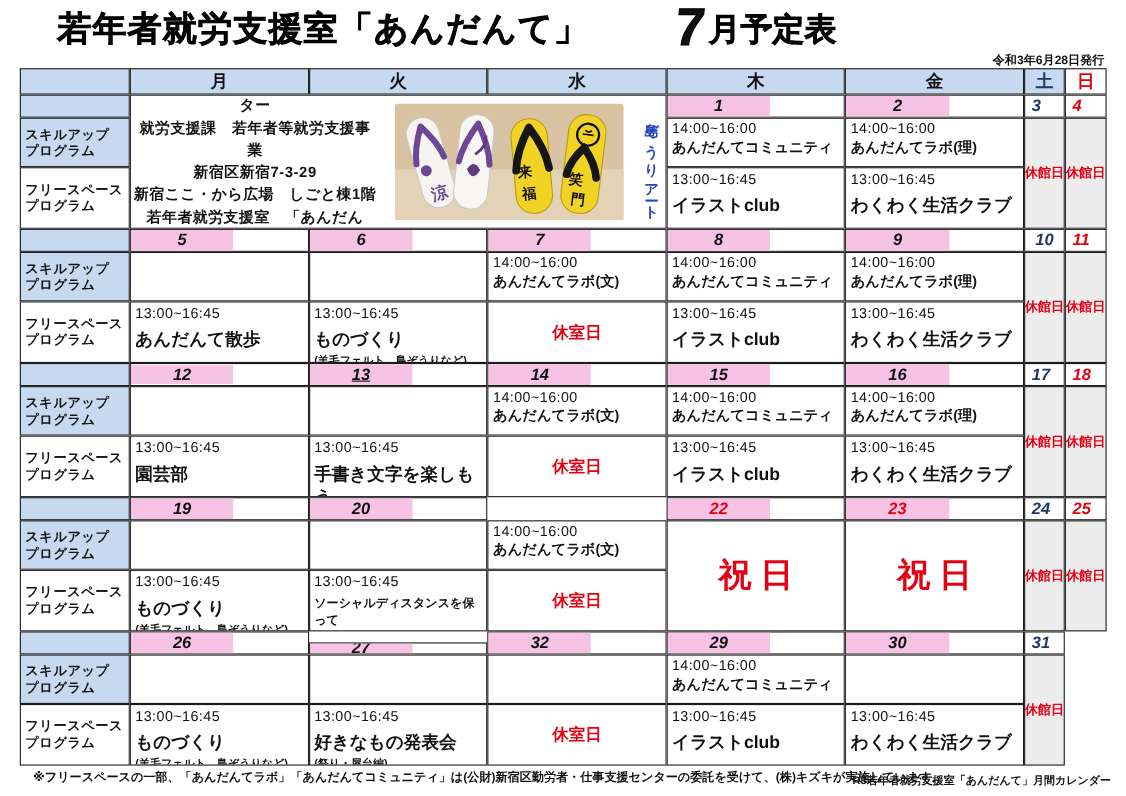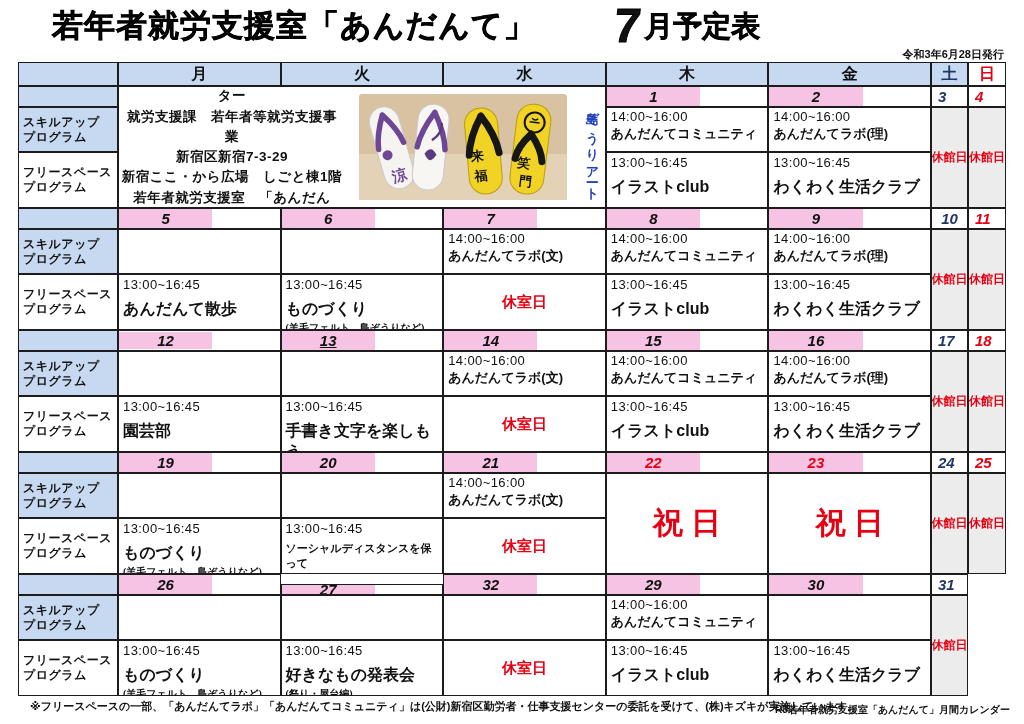--- a/index.html
+++ b/index.html
@@ -45,21 +45,21 @@
   .date-box.navy{ color:#1f3864; }
   .date-box.red{ color:#e60012; }
 
   .skill{ padding:1px 4px 0 4px; }
   .free{ padding:2px 4px 0 4px; display:flex; flex-direction:column; }
   .time{ font-size:13px; letter-spacing:0.4px; }
   .slabel{ font-weight:bold; font-size:13px; margin-top:1px; }
   .flabel{ font-weight:bold; font-size:16px; margin-top:7px; }
   .flabel.big{ font-size:18px; margin-top:0; }
   .pre-label{ font-size:11px; font-weight:bold; margin-top:5px; }
-  .note{ font-size:10px; font-weight:bold; margin-top:1px;font-family:Liberation Serif, serif; }
+  .note{ font-size:10px; font-weight:bold; margin-top:1px; }
   .closed-room{ color:#e60012; font-weight:bold; font-size:15px;
     display:flex; align-items:center; justify-content:center; padding:0; }
   .closed{ background:#ececec; color:#e60012; font-weight:bold; font-size:12px;
     display:flex; align-items:center; justify-content:center; white-space:nowrap; }
   .holiday{ color:#e60012; font-weight:bold; font-size:30px; letter-spacing:8px;
     display:flex; align-items:center; justify-content:center; padding-left:8px;}
 
   .info{ display:flex; align-items:center; padding:3px 2px; gap:16px; }
   .info-text{ flex:1; text-align:center; font-weight:bold; font-size:13.5px;
     line-height:1.5; letter-spacing:0.5px;}
@@ -301,23 +301,20 @@
     </div>
     <div class="c date" style="grid-area: 11 / 3 / span 1 / span 1;">
       <div class="date-box black">20</div>
     </div>
     <div class="c skill" style="grid-area: 12 / 3 / span 1 / span 1;"></div>
     <div class="c free" style="grid-area: 13 / 3 / span 1 / span 1;">
       <div class="time">13:00~16:45</div>
       <div class="pre-label">ソーシャルディスタンスを保って</div>
       <div class="flabel big">GAMEをしよう</div>
     </div>
-    <div class="c date" style="grid-area: 11 / 4 / span 1 / span 1;">
-      <div class="date-box black">21</div>
-    </div>
     <div class="c skill" style="grid-area: 12 / 4 / span 1 / span 1;">
       <div class="time">14:00~16:00</div>
       <div class="slabel">あんだんてラボ(文)</div>
     </div>
     <div class="c free closed-room" style="grid-area: 13 / 4 / span 1 / span 1;">休室日</div>
     <div class="c date" style="grid-area: 11 / 5 / span 1 / span 1;">
       <div class="date-box red">22</div>
     </div>
     <div class="c holiday" style="grid-area: 12 / 5 / span 2 / span 1;">祝日</div>
     <div class="c date" style="grid-area: 11 / 6 / span 1 / span 1;">

